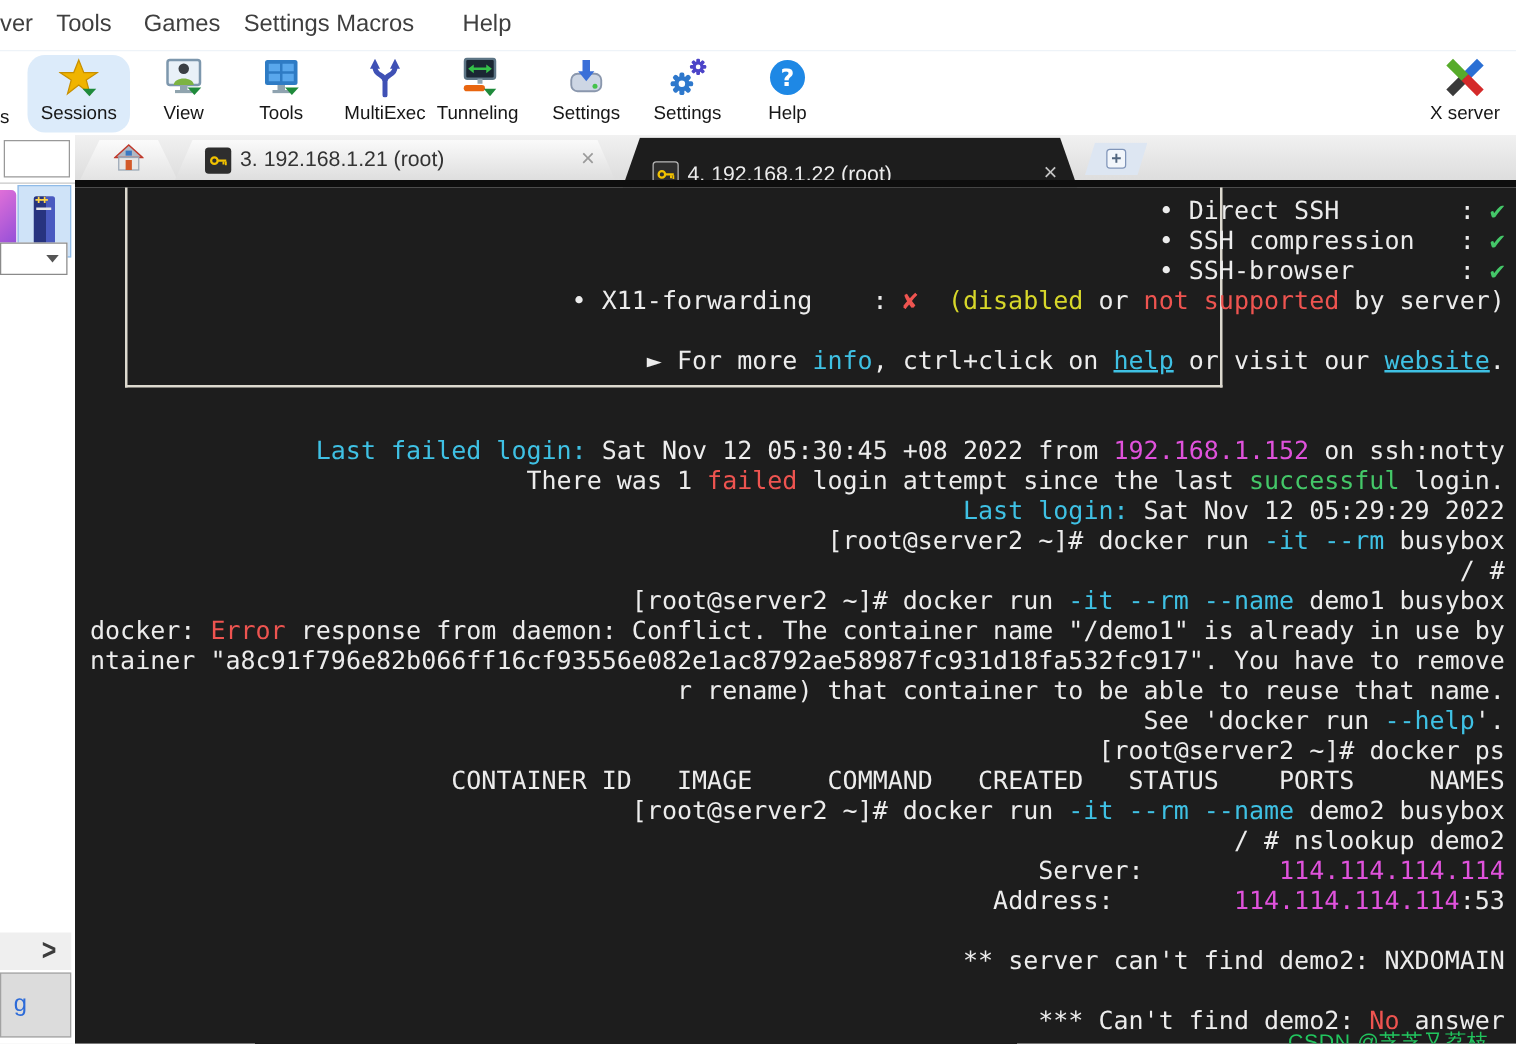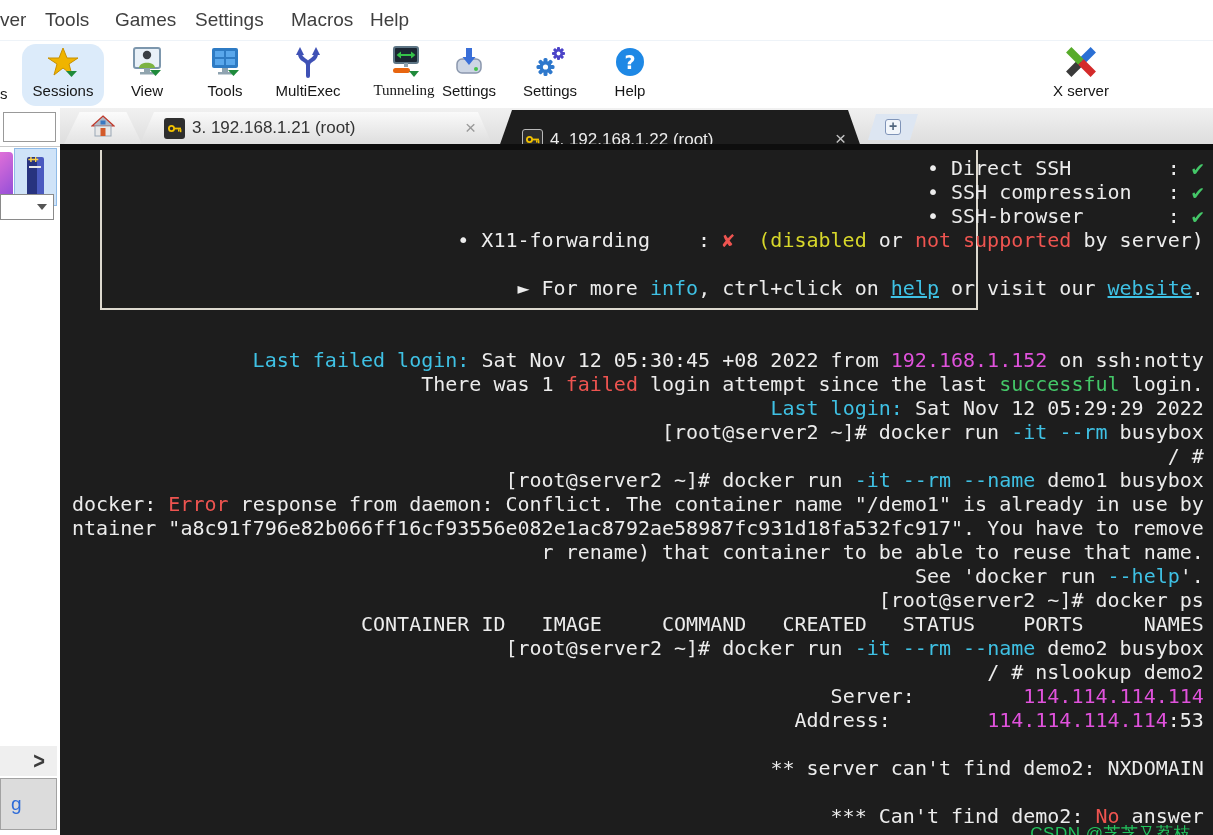--- a/index.html
+++ b/index.html
@@ -2,21 +2,21 @@
 <html><head>
 <meta charset="utf-8">
 <style>
   * { margin:0; padding:0; box-sizing:border-box; }
   html,body { width:1213px; height:835px; overflow:hidden; background:#fff; }
   #app { position:relative; width:1213px; height:835px; font-family:"Liberation Sans", sans-serif; }
 
   
   .menubar { position:absolute; left:0; top:0; width:1213px; height:40px; background:#fff; }
   .menubar span { position:absolute; top:9px; font-size:19px; color:#3f3f3f; cursor:default; }
-  .m0{left:0;} .m1{left:45px;} .m2{left:115px;} .m3{left:195px;} .m4{left:291px;text-align:right;} .m5{left:370px;}
+  .m0{left:0;} .m1{left:45px;} .m2{left:115px;} .m3{left:195px;} .m4{left:269px;text-align:right;} .m5{left:370px;}
 
   
   .toolbar { position:absolute; left:0; top:40px; width:1213px; height:68px; background:#fff; border-top:1px solid #eef3f8; }
   .tbtn { position:absolute; top:3px; height:62px; display:flex; flex-direction:column; align-items:center; justify-content:flex-start; cursor:default; }
   .tbtn .ticon { height:36px; display:flex; align-items:center; justify-content:center; }
   .tbtn .tlabel { font-size:15px; color:#161616; margin-top:2px; white-space:nowrap; }
   .hl { background:#dcebfa; border-radius:14px; }
   .partial-s { position:absolute; left:0; top:44px; font-size:15px; color:#161616; }
 
   
@@ -117,21 +117,21 @@
       <span class="ticon">
         <svg width="32" height="32" viewBox="0 0 32 32">
             <path d="M8 8 C8 15 16 13 16 19 M24 8 C24 15 16 13 16 19 M16 18 V30" stroke="#3f51b5" stroke-width="4" fill="none" stroke-linecap="round"></path>
             <polygon points="4,9 12,9 8,1" fill="#3f51b5"></polygon>
             <polygon points="20,9 28,9 24,1" fill="#3f51b5"></polygon>
           </svg>
       </span>
       <span class="tlabel">MultiExec</span>
     </div>
 
-    <div class="tbtn" style="left:368px; width:72px;font-family:Liberation Serif, serif;">
+    <div class="tbtn" style="left:346px; width:72px;">
       <span class="ticon">
         <svg width="32" height="32" viewBox="0 0 32 32">
             <rect x="6" y="1" width="24" height="16" rx="2" fill="#1b2733" stroke="#5d7585" stroke-width="2"></rect>
             <path d="M12 9 h12" stroke="#35c24a" stroke-width="2"></path>
             <polygon points="13,5.5 13,12.5 8.5,9" fill="#35c24a"></polygon>
             <polygon points="23,5.5 23,12.5 27.5,9" fill="#35c24a"></polygon>
             <rect x="16" y="17" width="4" height="4" fill="#8fa3b0"></rect>
             <rect x="5" y="22" width="17" height="5" rx="2.5" fill="#e8650f"></rect>
             <polygon points="21,25 31,25 26,31" fill="#1f8a3b"></polygon>
           </svg>
@@ -182,21 +182,21 @@
     <div class="tbtn" style="left:606px; width:48px;">
       <span class="ticon">
         <svg width="32" height="32" viewBox="0 0 32 32">
             <circle cx="16" cy="16" r="14" fill="#1e88e5"></circle>
             <text x="16" y="23" text-anchor="middle" font-family="DejaVu Sans" font-size="19" font-weight="bold" fill="#fff">?</text>
           </svg>
       </span>
       <span class="tlabel">Help</span>
     </div>
 
-    <div class="tbtn" style="left:1045px; width:72px;">
+    <div class="tbtn" style="left:1136px; width:72px;">
       <span class="ticon">
         <svg width="36" height="34" viewBox="0 0 36 36">
             <line x1="5" y1="31" x2="18" y2="18" stroke="#3a3a3a" stroke-width="8"></line>
             <line x1="31" y1="5" x2="18" y2="18" stroke="#2a6fd4" stroke-width="8"></line>
             <line x1="5" y1="5" x2="18" y2="18" stroke="#57ab2a" stroke-width="8"></line>
             <line x1="31" y1="31" x2="18" y2="18" stroke="#d42a2a" stroke-width="8"></line>
           </svg>
       </span>
       <span class="tlabel">X server</span>
     </div>

